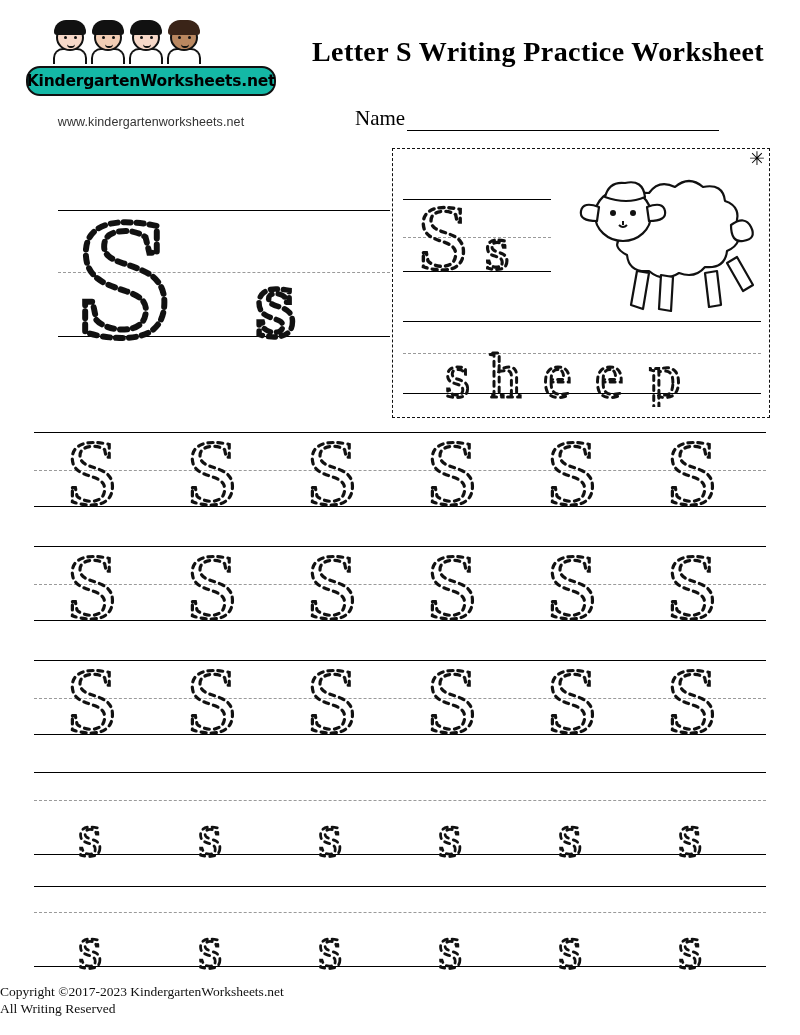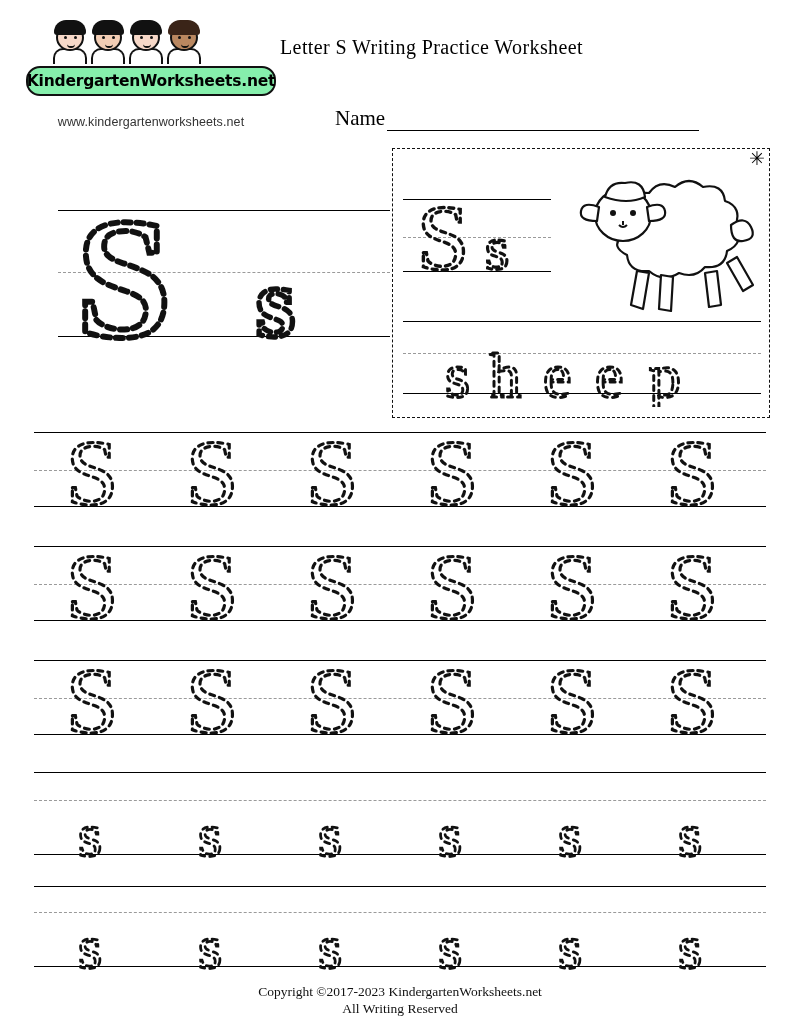--- a/index.html
+++ b/index.html
@@ -104,21 +104,21 @@
     border-bottom: 2px solid #111;
     border-radius: 0 0 8px 8px;
   }
   .logo-banner {
     position: relative;
     margin: 2px auto 0 auto;
     width: 250px;
     height: 30px;
     border: 2px solid #111;
     border-radius: 14px;
-    background: #86efac;
+    background: #14b8a6;
     box-sizing: border-box;
     display: flex;
     align-items: center;
     justify-content: center;
   }
   .logo-banner span {
     font-family: "DejaVu Sans", sans-serif;
     font-size: 15.5px;
     font-weight: bold;
     letter-spacing: -0.2px;
@@ -126,31 +126,31 @@
   }
   .logo-url {
     margin-top: 19px;
     font-family: "Liberation Sans", sans-serif;
     font-size: 12.5px;
     color: #333;
     letter-spacing: 0.1px;
   }
   .title {
     position: absolute;
-    left: 280px;
+    left: 312px;
     top: 36px;
     font-family: "Liberation Serif", serif;
-    font-size: 20px;
-    font-weight: normal;
+    font-size: 28px;
+    font-weight: bold;
     letter-spacing: 0.4px;
     white-space: nowrap;
   }
   .name-row {
     position: absolute;
-    left: 335px;
+    left: 355px;
     top: 106px;
     display: flex;
     align-items: flex-end;
   }
   .name-label {
     font-family: "Liberation Serif", serif;
     font-size: 21px;
   }
   .name-line {
     width: 312px;
@@ -204,21 +204,20 @@
     line-height: 19px;
     font-family: "DejaVu Sans", sans-serif;
   }
 
   
   .footer {
     position: absolute;
     left: 0;
     bottom: 18px;
     width: 800px;
-    text-align: center;
     font-family: "Liberation Serif", serif;
     font-size: 13.5px;
     line-height: 17px;
     color: #111;
   }
 </style>
 </head>
 <body>
 
 <div class="page">

